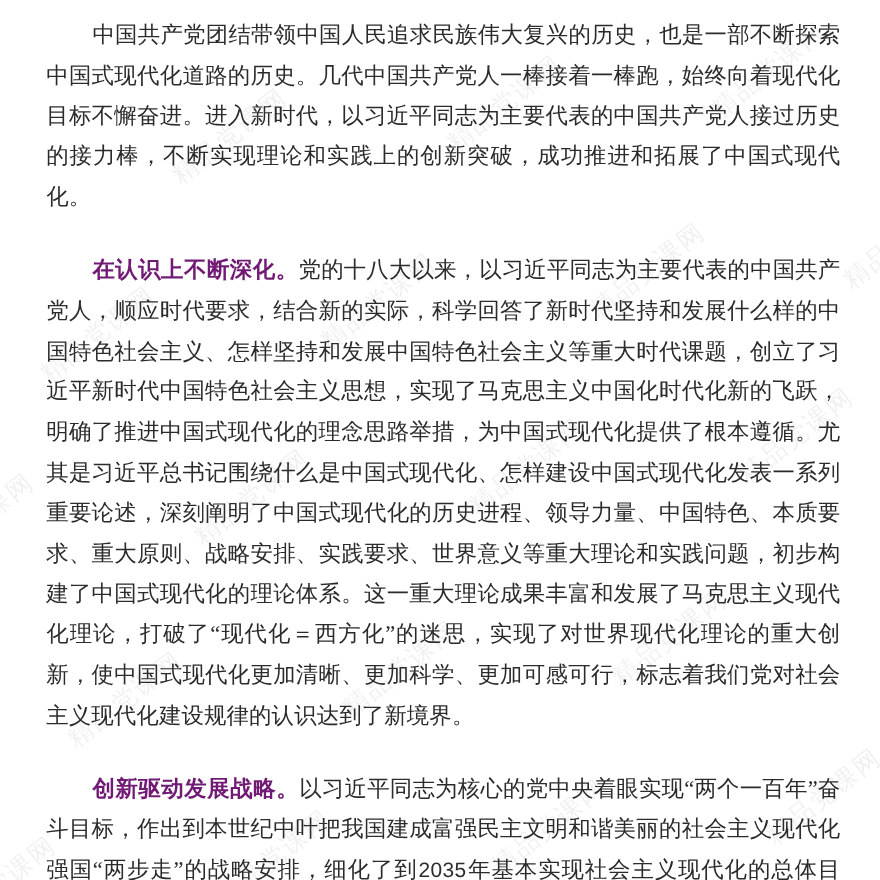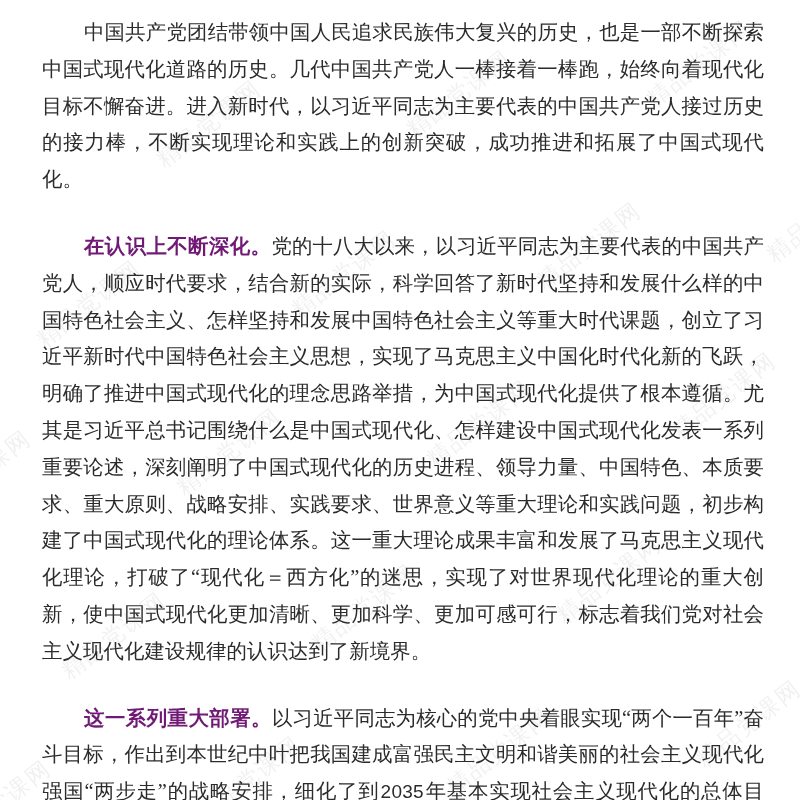--- a/index.html
+++ b/index.html
@@ -102,16 +102,16 @@
     <div class="top-pad"></div>
 
     <p class="para"><span>中国共产党团结带领中国人民追求民族伟大复兴的历史，也是一部不断探索中国式现代化道路的历史。几代中国共产党人一棒接着一棒跑，始终向着现代化目标不懈奋进。进入新时代，以习近平同志为主要代表的中国共产党人接过历史的接力棒，不断实现理论和实践上的创新突破，成功推进和拓展了中国式现代化。</span></p>
 
     <div class="para-gap"></div>
 
     <p class="para"><span class="lead">在认识上不断深化。</span><span>党的十八大以来，以习近平同志为主要代表的中国共产党人，顺应时代要求，结合新的实际，科学回答了新时代坚持和发展什么样的中国特色社会主义、怎样坚持和发展中国特色社会主义等重大时代课题，创立了习近平新时代中国特色社会主义思想，实现了马克思主义中国化时代化新的飞跃，明确了推进中国式现代化的理念思路举措，为中国式现代化提供了根本遵循。尤其是习近平总书记围绕什么是中国式现代化、怎样建设中国式现代化发表一系列重要论述，深刻阐明了中国式现代化的历史进程、领导力量、中国特色、本质要求、重大原则、战略安排、实践要求、世界意义等重大理论和实践问题，初步构建了中国式现代化的理论体系。这一重大理论成果丰富和发展了马克思主义现代化理论，打破了“现代化＝西方化”的迷思，实现了对世界现代化理论的重大创新，使中国式现代化更加清晰、更加科学、更加可感可行，标志着我们党对社会主义现代化建设规律的认识达到了新境界。</span></p>
 
     <div class="para-gap"></div>
 
-    <p class="para"><span class="lead">这一系列重大部署。</span><span>以习近平同志为核心的党中央着眼实现“两个一百年”奋斗目标，作出到本世纪中叶把我国建成富强民主文明和谐美丽的社会主义现代化强国“两步走”的战略安排，细化了到</span><span class="num">2035</span><span>年基本实现社会主义现代化的总体目标，明确了全面建成社会主义现代化强国的时间表、路线图；立足我国发展新的历史方位，明确了“五位一体”总体布局和“四个全面”战略布局，深入实施科教兴国战略、人才强国战略、创新驱动发展战略、乡村振兴战略、区域协调发展战略等重大战略，为中国式现代化提供坚实战略支撑。这一系列重大部署，既有连贯性又契合时代性，使推进中国式现代化的任务更明确、路径更清晰、步骤更扎实。</span></p>
+    <p class="para"><span class="lead">创新驱动发展战略。</span><span>以习近平同志为核心的党中央着眼实现“两个一百年”奋斗目标，作出到本世纪中叶把我国建成富强民主文明和谐美丽的社会主义现代化强国“两步走”的战略安排，细化了到</span><span class="num">2035</span><span>年基本实现社会主义现代化的总体目标，明确了全面建成社会主义现代化强国的时间表、路线图；立足我国发展新的历史方位，明确了“五位一体”总体布局和“四个全面”战略布局，深入实施科教兴国战略、人才强国战略、创新驱动发展战略、乡村振兴战略、区域协调发展战略等重大战略，为中国式现代化提供坚实战略支撑。这一系列重大部署，既有连贯性又契合时代性，使推进中国式现代化的任务更明确、路径更清晰、步骤更扎实。</span></p>
 
   </div>
 </div>
 
 </body></html>

